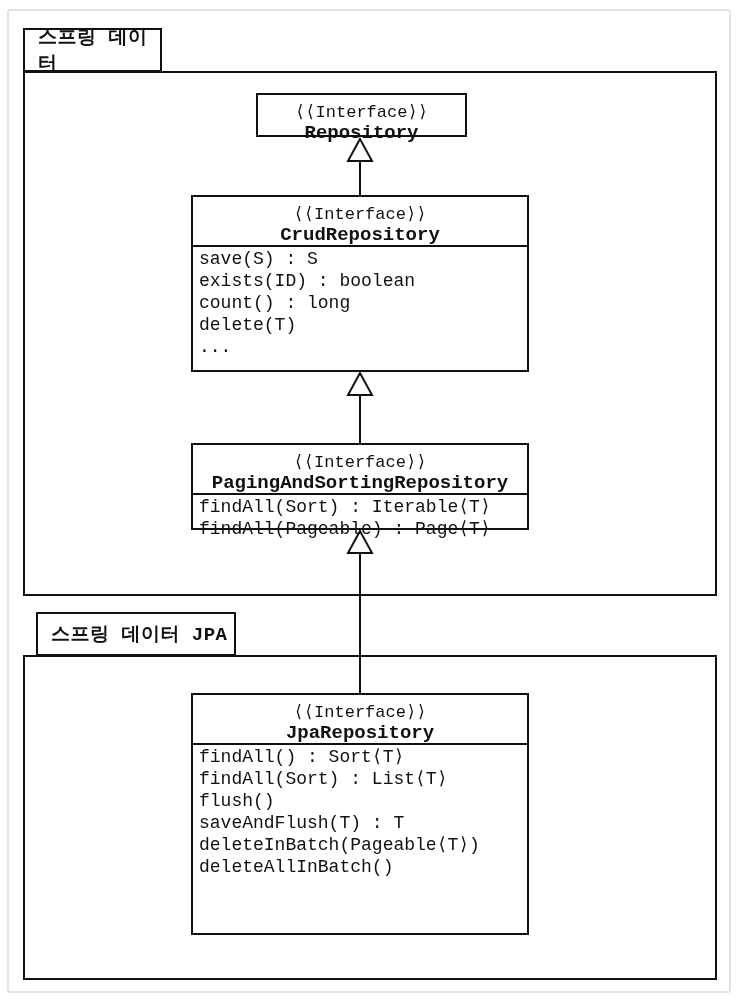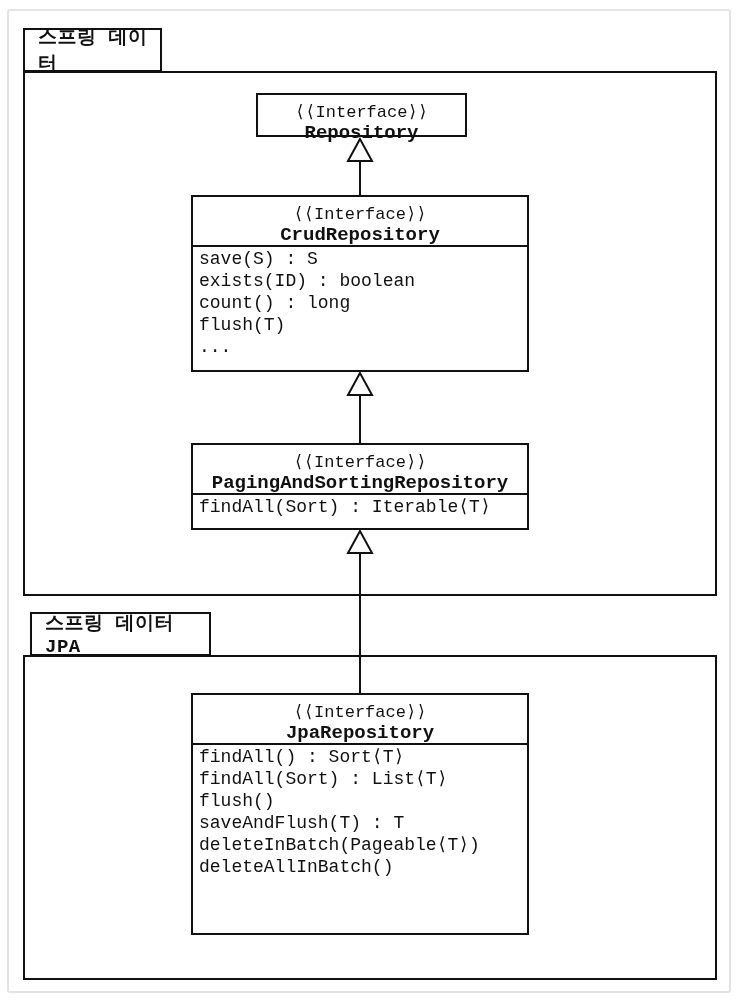--- a/index.html
+++ b/index.html
@@ -89,21 +89,21 @@
 
 <div class="canvas">
 
   <div class="outer-frame"></div>
 
   <div class="pkg-tab" style="left:23px; top:28px; width:139px; height:44px;">
     <span>스프링 데이터</span>
   </div>
   <div class="pkg-body" style="left:23px; top:71px; width:694px; height:525px;"></div>
 
-  <div class="pkg-tab" style="left:30px; top:612px; width:181px; height:44px;">
+  <div class="pkg-tab" style="left:36px; top:612px; width:200px; height:44px;">
     <span>스프링 데이터 JPA</span>
   </div>
   <div class="pkg-body" style="left:23px; top:655px; width:694px; height:325px;"></div>
 
   <svg class="connector-layer" width="749" height="1007" viewBox="0 0 749 1007">
 
     <g>
       <line x1="360" y1="161" x2="360" y2="195" stroke="#111111" stroke-width="2"></line>
       <polygon points="360,139 348,161 372,161" fill="#ffffff" stroke="#111111" stroke-width="2"></polygon>
     </g>
@@ -128,32 +128,33 @@
 
   <div class="uml-class" style="left:191px; top:195px; width:338px; height:177px;">
     <div class="uml-header with-sep">
       <div class="stereotype">⟨⟨Interface⟩⟩</div>
       <div class="clsname">CrudRepository</div>
     </div>
     <div class="uml-methods">
         <div class="method-row">save(S) : S</div>
         <div class="method-row">exists(ID) : boolean</div>
         <div class="method-row">count() : long</div>
-        <div class="method-row">flush(T)</div>
+        <div class="method-row">delete(T)</div>
         <div class="method-row">...</div>
       </div>
   </div>
 
   <div class="uml-class" style="left:191px; top:443px; width:338px; height:87px;">
     <div class="uml-header with-sep">
       <div class="stereotype">⟨⟨Interface⟩⟩</div>
       <div class="clsname">PagingAndSortingRepository</div>
     </div>
     <div class="uml-methods">
         <div class="method-row">findAll(Sort) : Iterable⟨T⟩</div>
+        <div class="method-row">findAll(Pageable) : Page⟨T⟩</div>
       </div>
   </div>
 
   <div class="uml-class" style="left:191px; top:693px; width:338px; height:242px;">
     <div class="uml-header with-sep">
       <div class="stereotype">⟨⟨Interface⟩⟩</div>
       <div class="clsname">JpaRepository</div>
     </div>
     <div class="uml-methods">
         <div class="method-row">findAll() : Sort⟨T⟩</div>

